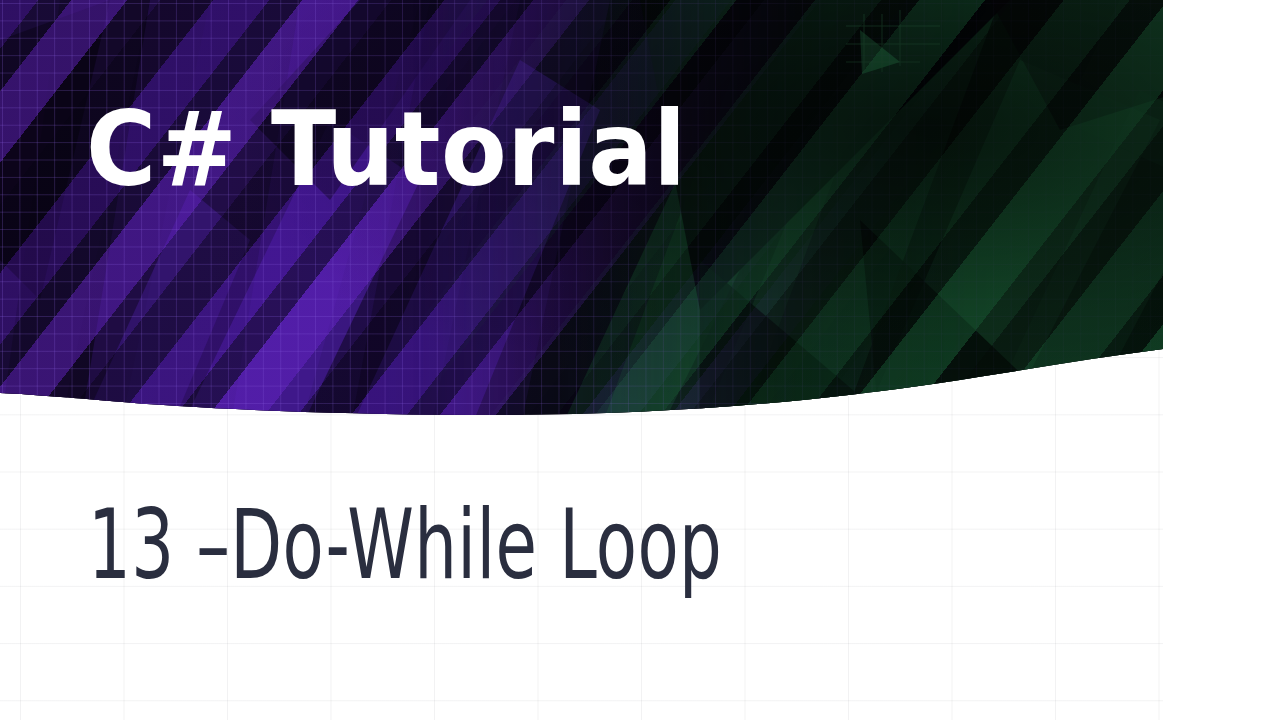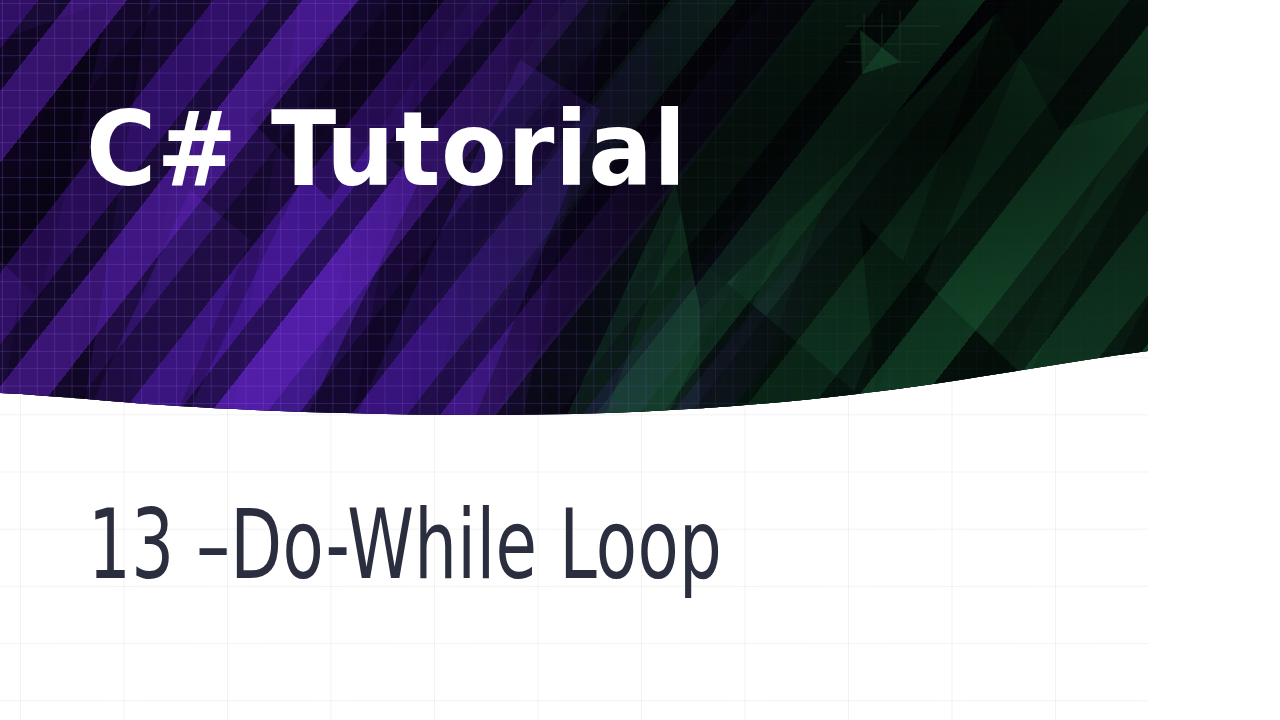--- a/index.html
+++ b/index.html
@@ -10,20 +10,21 @@
   body {
     font-family: "Liberation Sans", sans-serif;
   }
 
   #card {
     position: relative;
     width: 1148px;
     height: 720px;
     overflow: hidden;
     background: #ffffff;
+    padding-left: 15px;
   }
 
   
   .stage-grid {
     position: absolute;
     left: 0; top: 0;
     width: 1280px; height: 720px;
     background-color: #ffffff;
     background-image:
       linear-gradient(to right, rgba(20,24,40,0.055) 1px, transparent 1px),

